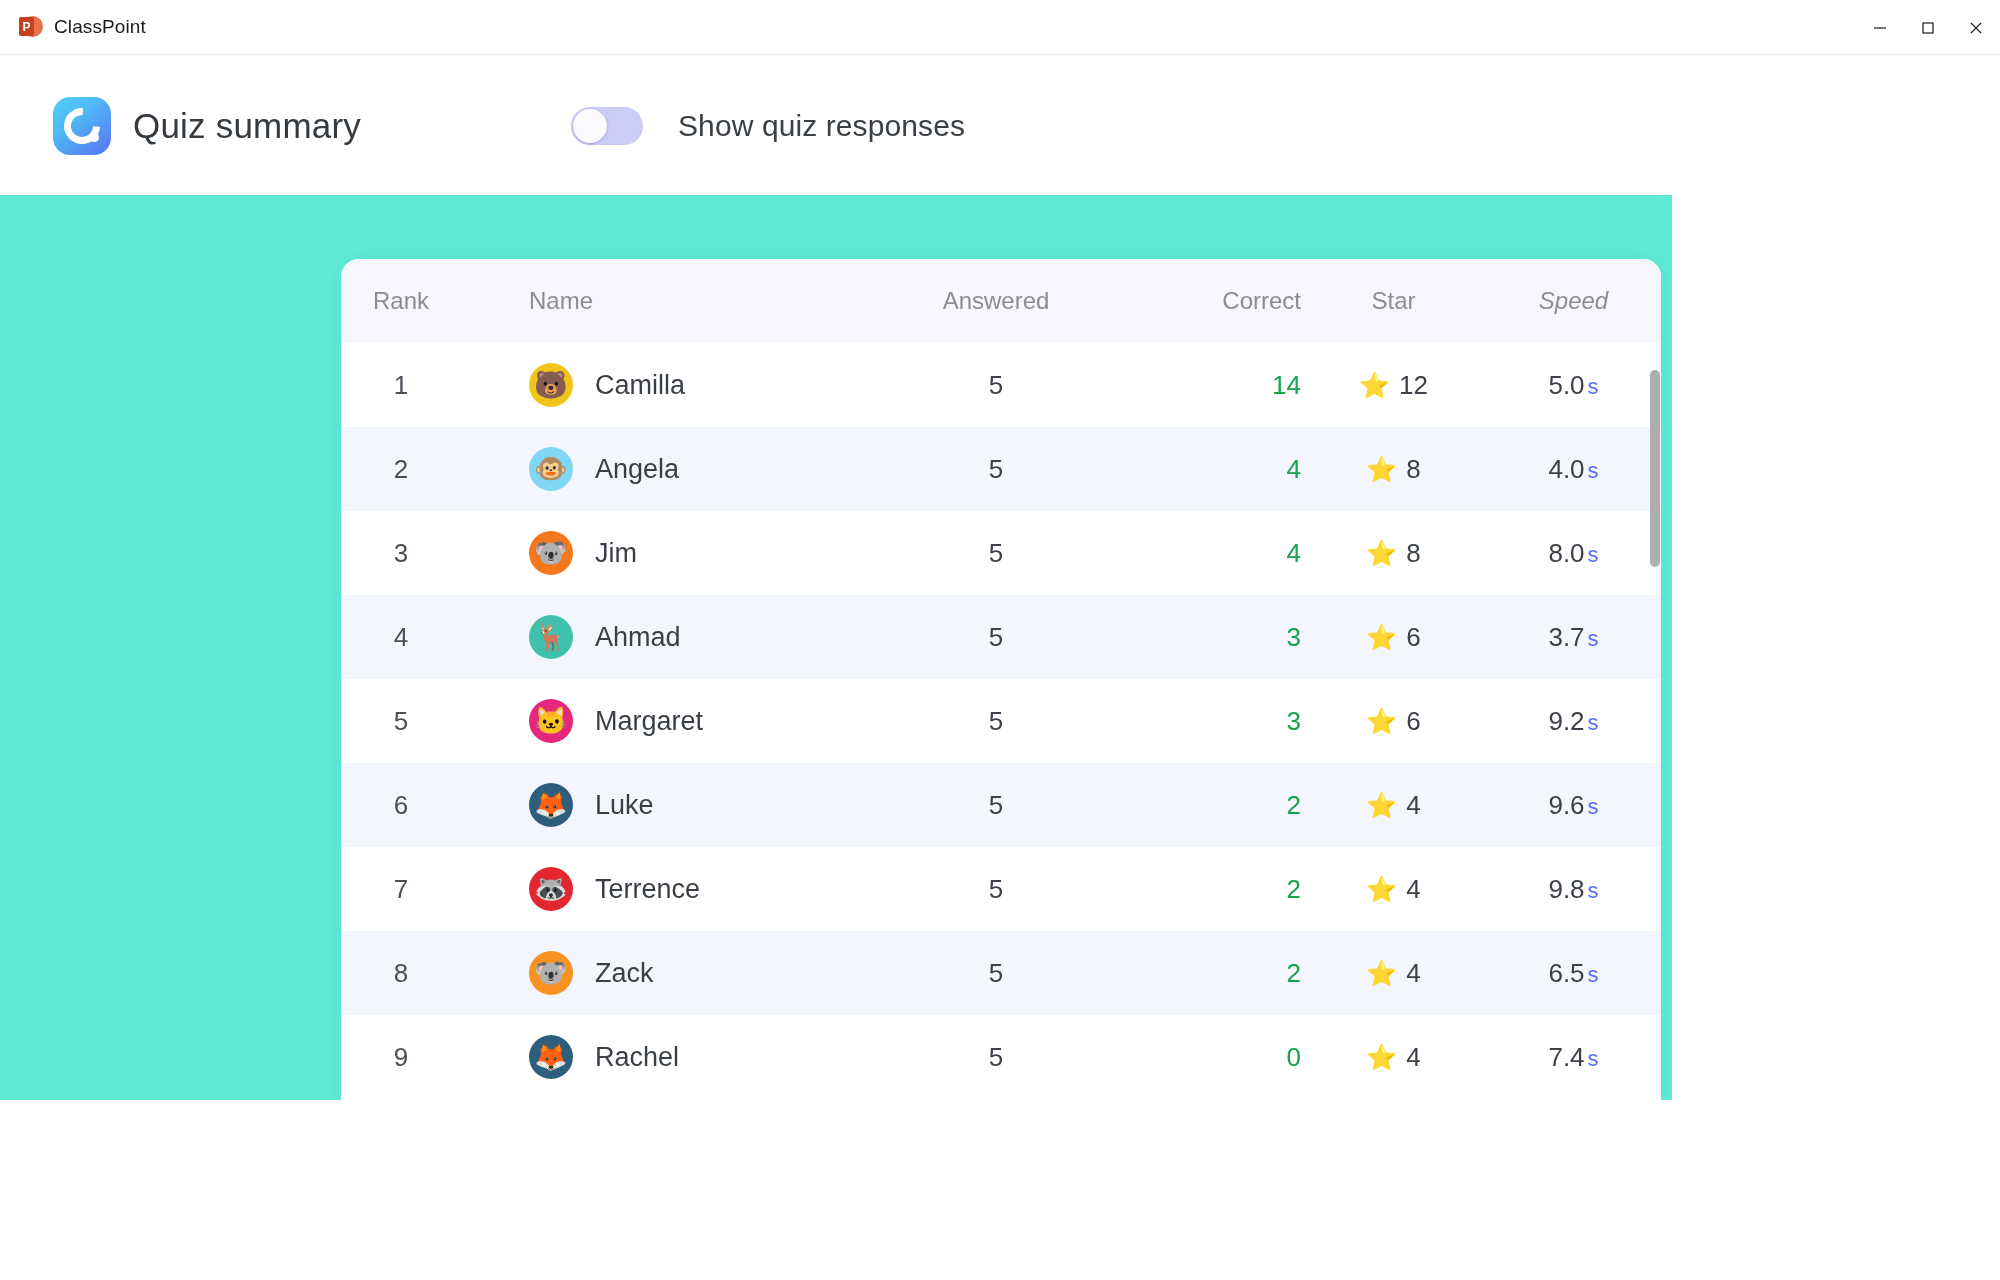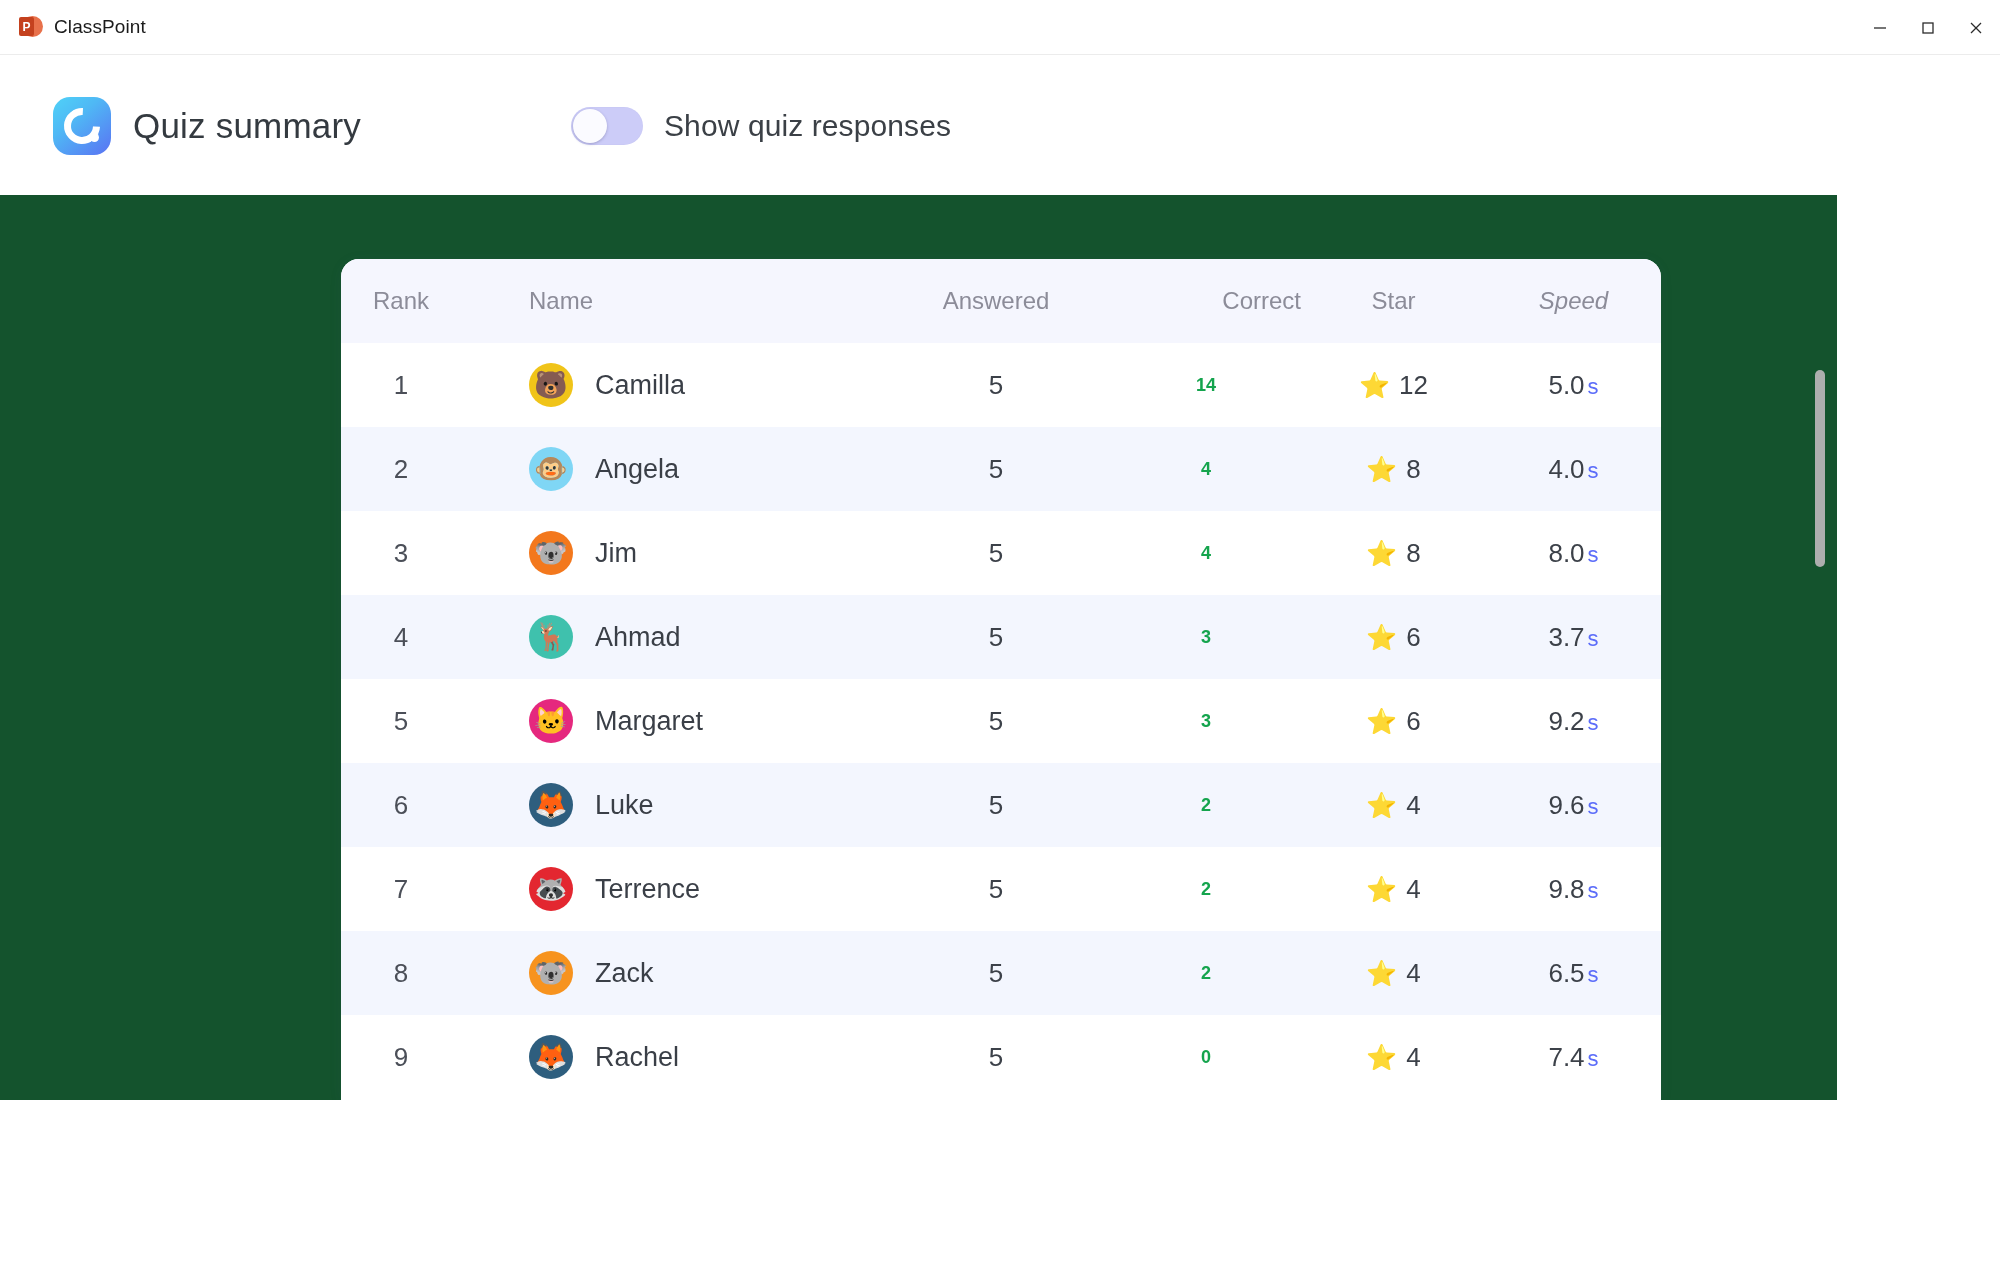--- a/index.html
+++ b/index.html
@@ -60,37 +60,37 @@
     border-right-color: transparent;
     transform: rotate(-42deg);
     box-sizing: border-box;
   }
   .cp-logo .dot {
     position: absolute; right: 12px; bottom: 13px;
     width: 9px; height: 9px; border-radius: 50%; background: #ffffff;
   }
   .page-title { font-size: 35px; color: #343a40; font-weight: 400; letter-spacing: .2px; }
 
-  .toggle-wrap { display: flex; align-items: center; gap: 21px; margin-left: 210px; }
+  .toggle-wrap { display: flex; align-items: center; gap: 35px; margin-left: 210px; }
   .toggle {
     width: 72px; height: 38px; border-radius: 19px; background: #ccccf8;
     position: relative; flex: none;
     box-shadow: inset 0 0 0 1px rgba(0,0,0,0.01);
   }
   .toggle .knob {
     position: absolute; left: 2px; top: 2px; width: 34px; height: 34px;
     border-radius: 50%; background: #fbfbff;
     box-shadow: 0 1px 3px rgba(40,40,90,0.28);
   }
   .toggle-label { font-size: 30px; color: #3b4046; letter-spacing: .1px; }
 
   
   .stage {
-    position: absolute; top: 195px; left: 0; width: 1837px; height: 905px;
-    background: #14532d;
+    position: absolute; top: 195px; left: 0; width: 1672px; height: 905px;
+    background: #5eead4;
     overflow: hidden;
   }
 
   .card {
     position: absolute; left: 341px; top: 64px;
     width: 1320px; height: 841px;
     background: #ffffff;
     border-radius: 18px 18px 0 0;
     overflow: hidden;
     box-shadow: 0 2px 14px rgba(80,80,160,0.07);
@@ -122,21 +122,21 @@
   td.name { text-align: left; padding-left: 68px; }
   .namecell { display: flex; align-items: center; gap: 22px; }
   .avatar {
     width: 44px; height: 44px; border-radius: 50%;
     display: flex; align-items: center; justify-content: center;
     font-size: 27px; line-height: 1; flex: none;
     overflow: hidden;
   }
   .nametext { font-size: 27px; color: #3a3f47; }
   td.answered { font-size: 26px; color: #3c4149; }
-  td.correct  { font-size: 18px; color: #14a44d; font-weight: 700; }
+  td.correct  { font-size: 26px; color: #14a44d; font-weight: 400; text-align: right; }
   td.star .starcell {
     display: flex; align-items: center; justify-content: center; gap: 9px;
   }
   .star-glyph { font-size: 25px; line-height: 1; }
   .star-num { font-size: 26px; color: #3c4149; }
   td.speed { font-size: 26px; color: #3c4149; }
   td.speed .unit { color: #5b6cf9; font-size: 22px; margin-left: 3px; }
 
   
   .scrollbar-track {

